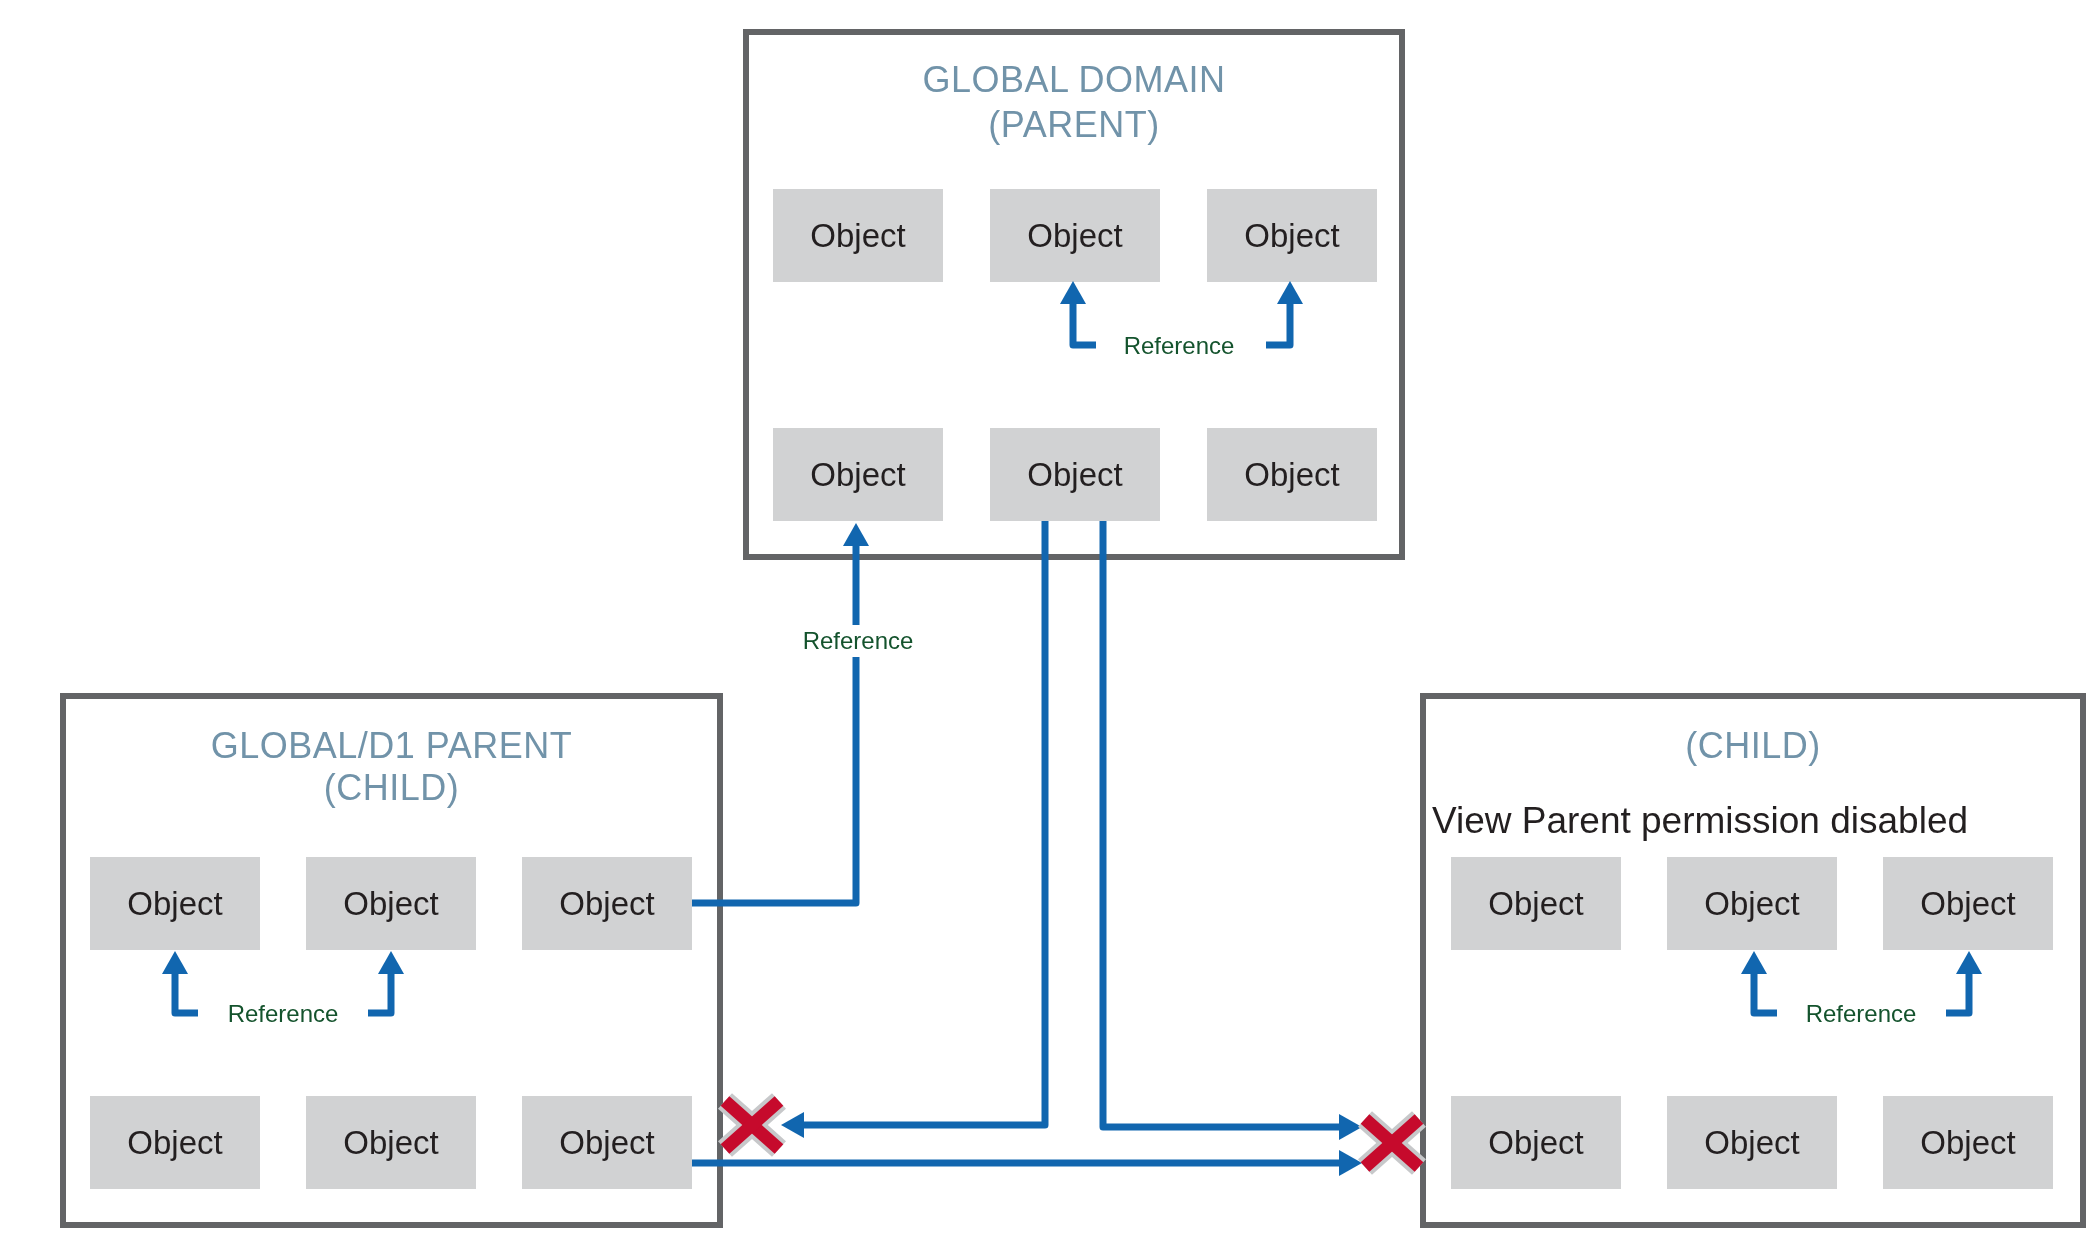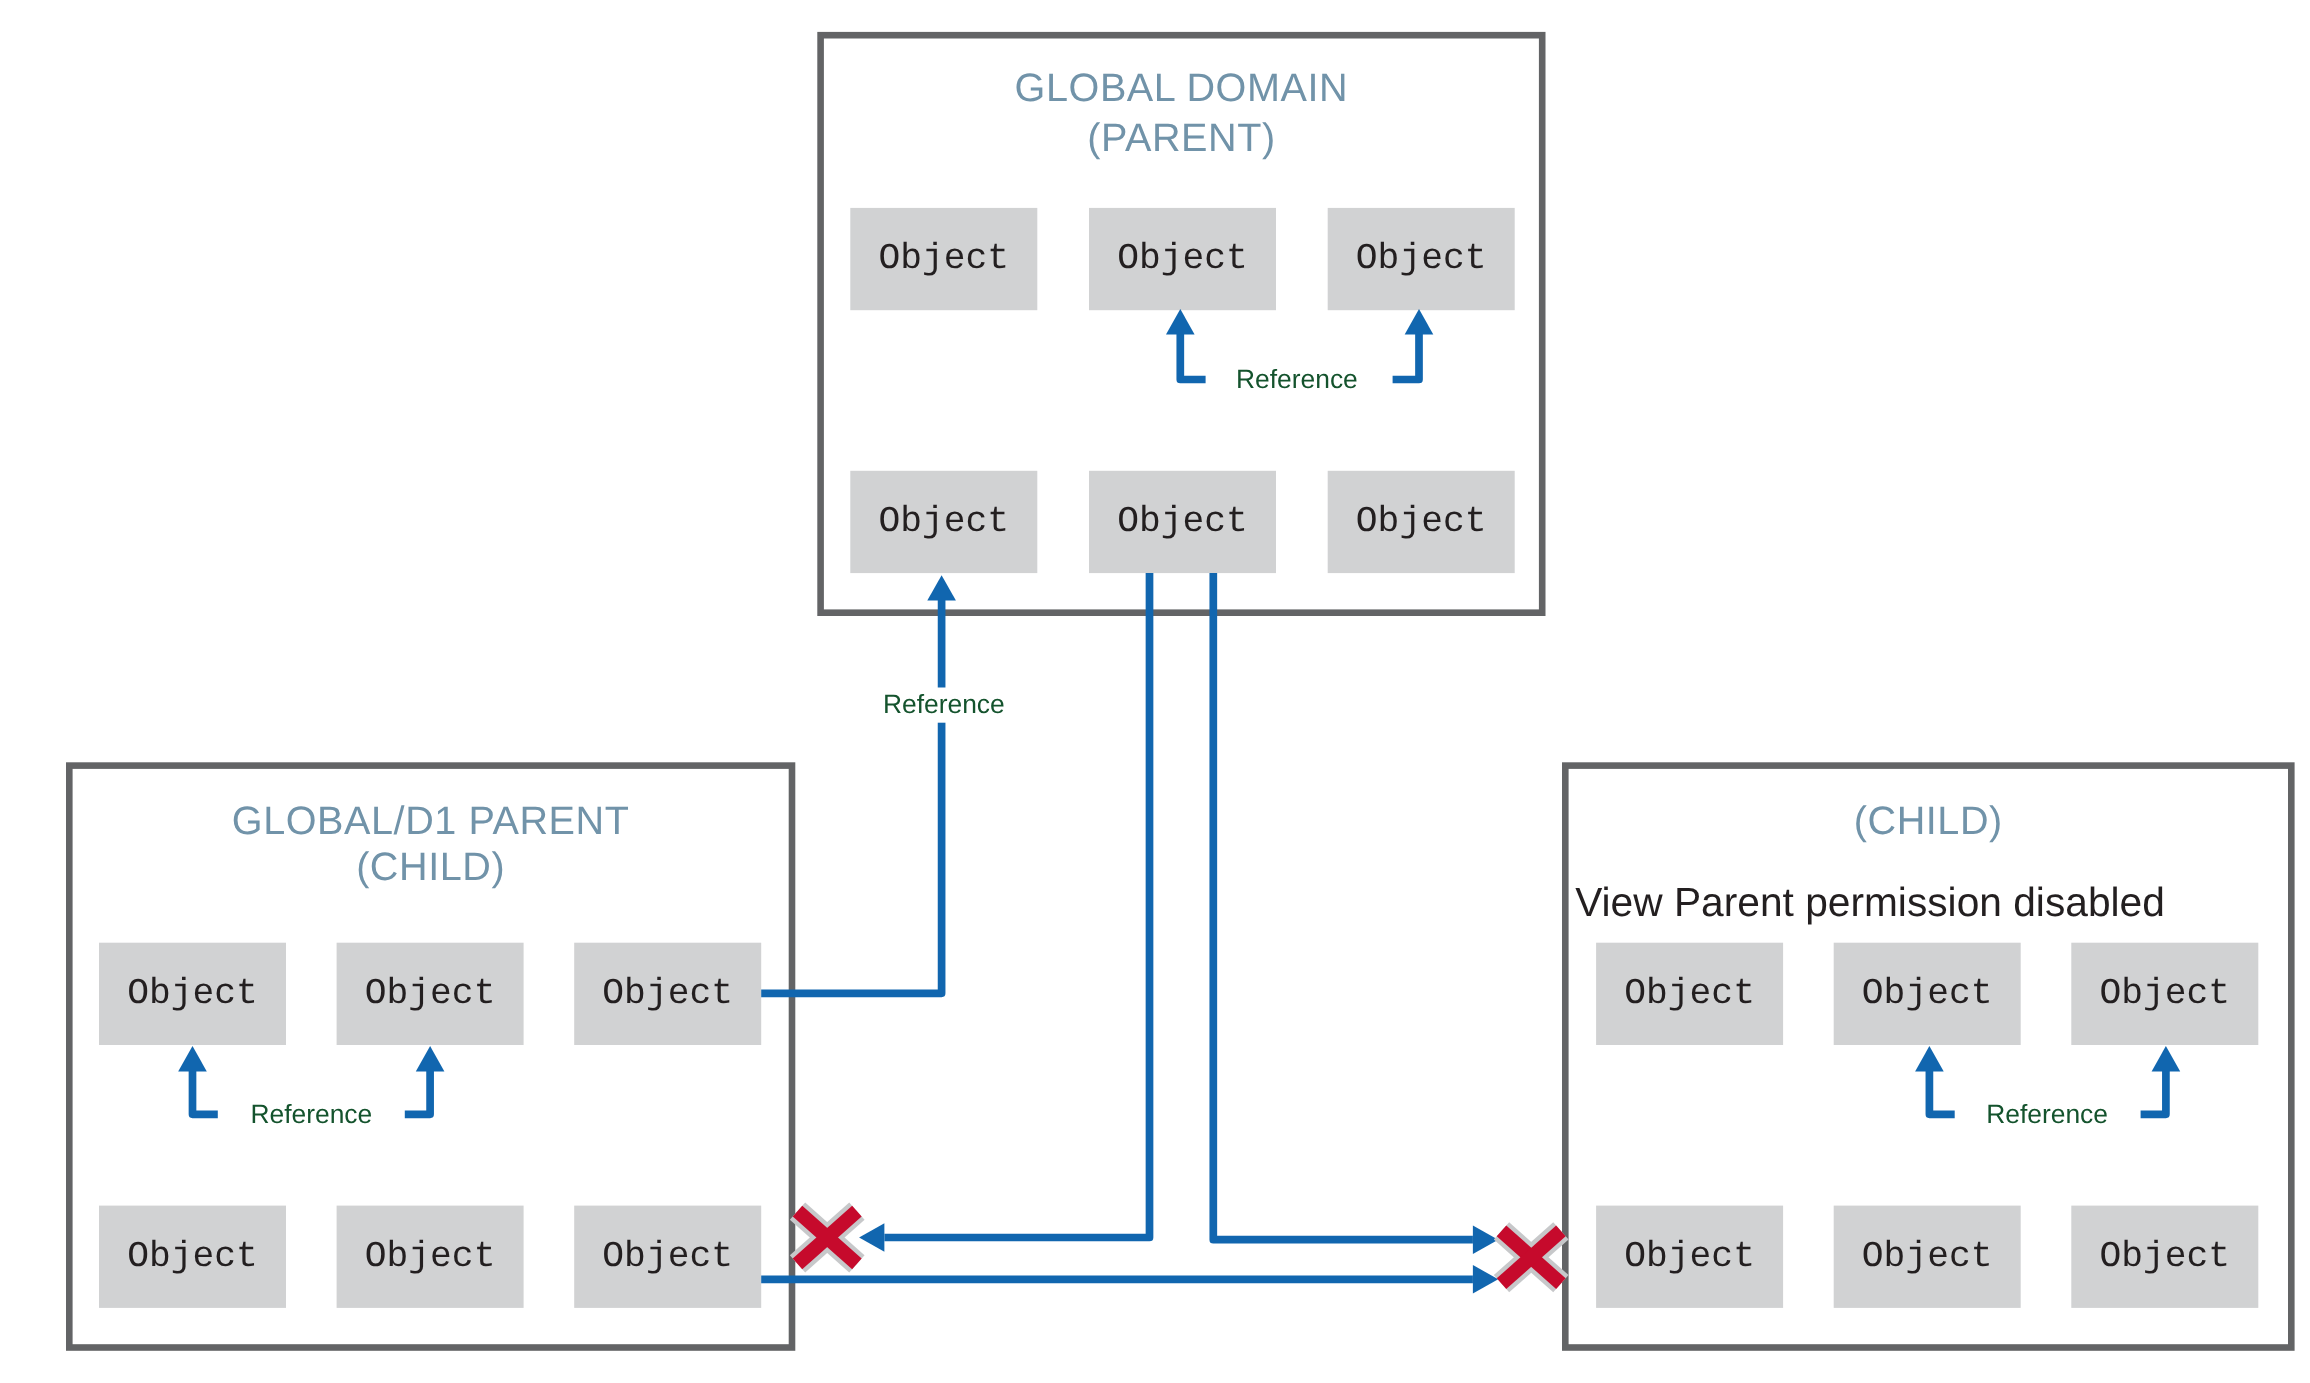--- a/index.html
+++ b/index.html
@@ -38,21 +38,20 @@
   .object-box {
     position: absolute;
     width: 170px;
     height: 93px;
     background: #d1d2d3;
     display: flex;
     align-items: center;
     justify-content: center;
     color: #231f20;
     font-size: 33px;
-    font-family: Liberation Mono, monospace;
   }
   .overlay {
     position: absolute;
     left: 0; top: 0;
     width: 2100px;
     height: 1257px;
     pointer-events: none;
   }
   .ref-label {
     position: absolute;

